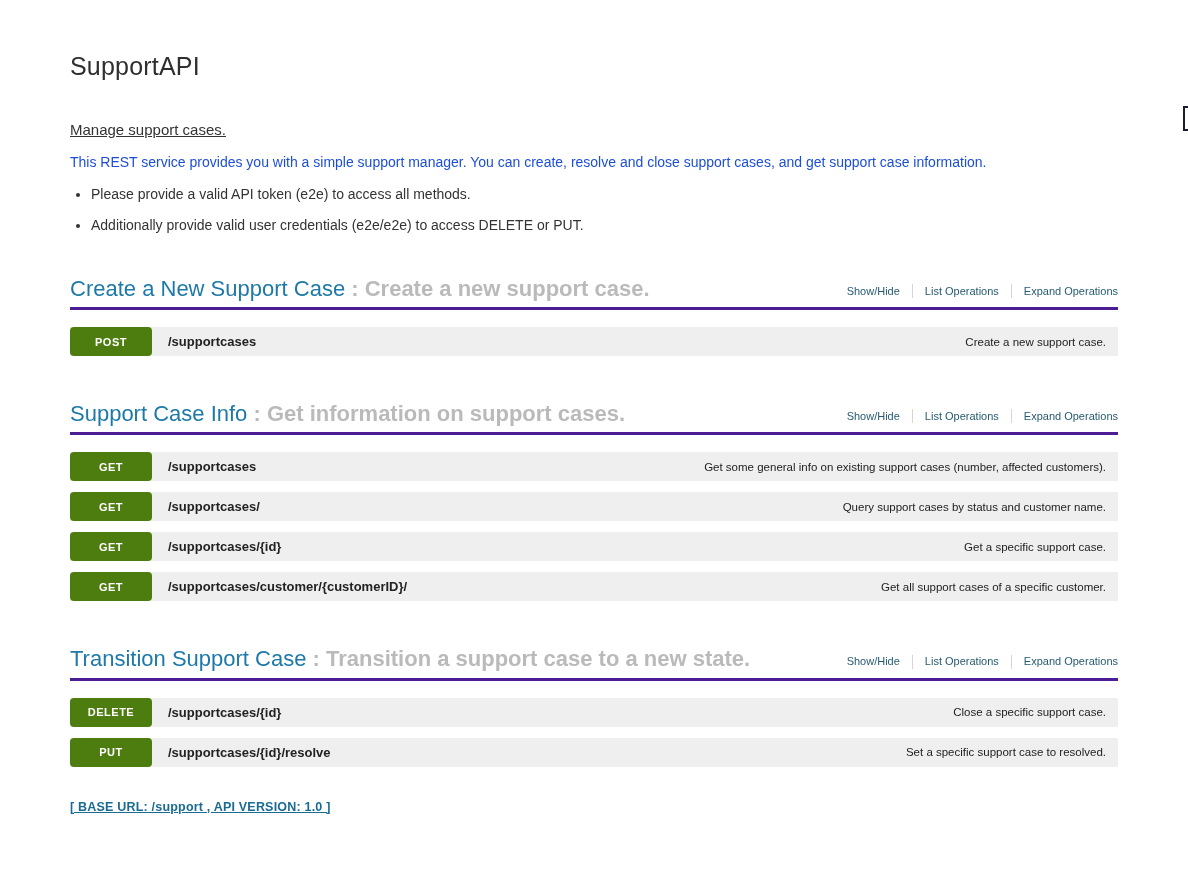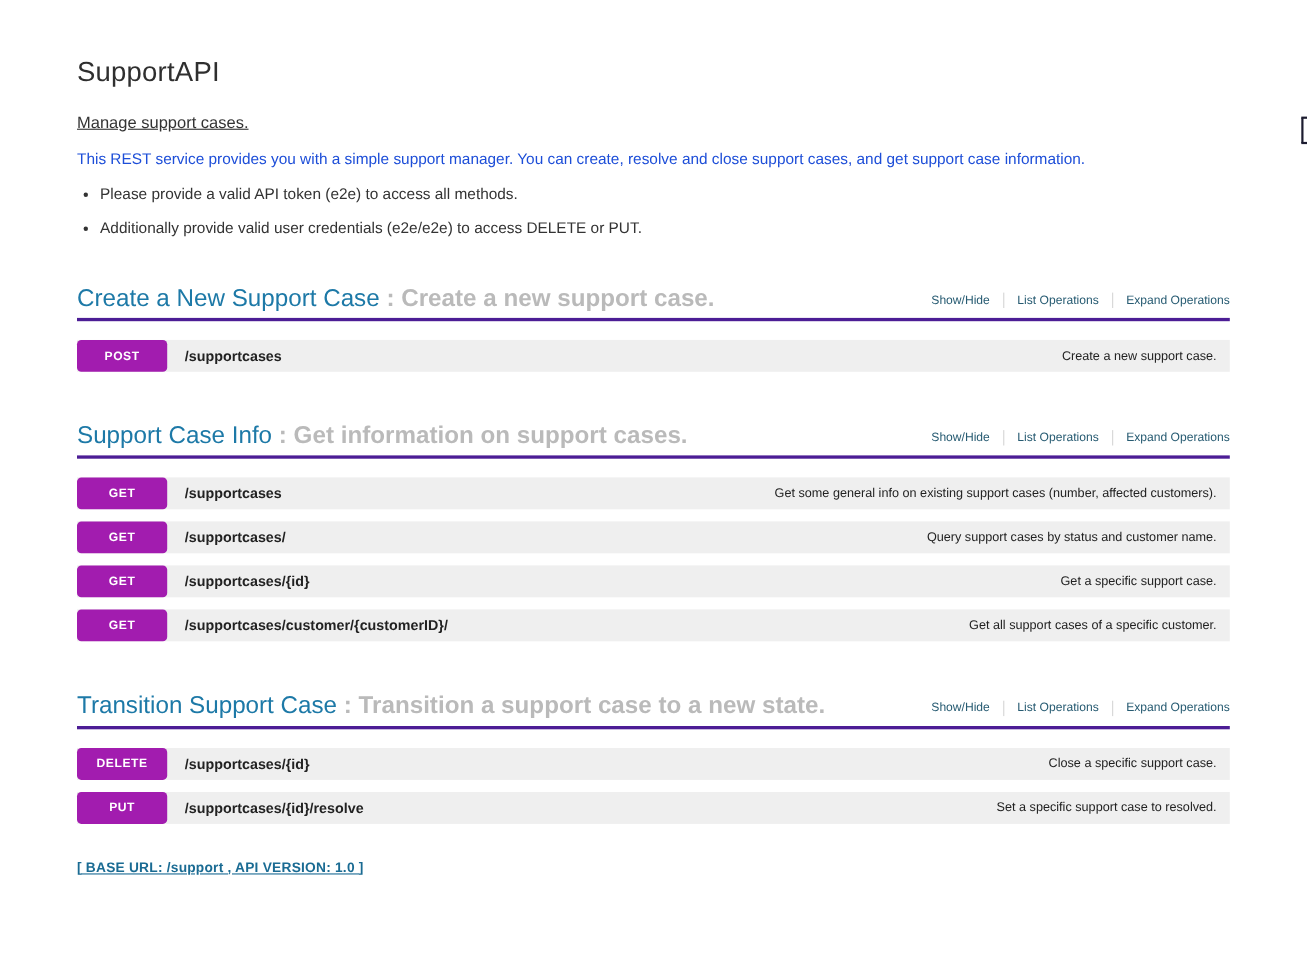--- a/index.html
+++ b/index.html
@@ -2,21 +2,21 @@
 <html><head>
 <meta charset="utf-8">
 <style>
   * { margin:0; padding:0; box-sizing:border-box; }
   html,body { width:1188px; height:881px; background:#ffffff; overflow:hidden;
     font-family:"Liberation Sans", sans-serif; color:#333; }
   .page { width:1048px; margin-left:70px; padding-top:52px; position:relative; }
 
   h1.title { font-size:25px; font-weight:400; color:#2f2f2f; letter-spacing:0.2px; }
 
-  a.manage-link { display:inline-block; margin-top:22px; font-size:15px; color:#333;
+  a.manage-link { display:inline-block; margin-top:40px; font-size:15px; color:#333;
     text-decoration:underline; cursor:pointer; }
 
   p.description { margin-top:15px; font-size:14px; color:#1d4ed8; }
 
   ul.notes { margin-top:16px; padding-left:21px; list-style:disc; }
   ul.notes li { font-size:14px; color:#333; margin-bottom:15px; }
 
   section.api-section { margin-top:46px; }
   section.api-section:first-of-type { margin-top:44px; }
 
@@ -30,21 +30,21 @@
     padding-bottom:3px; white-space:nowrap; }
   .ops-links a { color:#275B72; text-decoration:none; padding:0 12px; cursor:pointer; }
   .ops-links a:first-child { padding-left:0; }
   .ops-links a:last-child { padding-right:0; }
   .ops-links .vsep { width:1px; height:14px; background:#d5d5d5; }
 
   .rows { margin-top:17px; }
   .op-row { display:flex; align-items:center; height:29px; background:#EFEFEF;
     margin-bottom:11px; }
   .op-row:last-child { margin-bottom:0; }
-  .method-badge { flex:none; width:82px; height:29px; border-radius:4px; background:#a21caf;
+  .method-badge { flex:none; width:82px; height:29px; border-radius:4px; background:#4d7c0f;
     color:#fff; font-size:11px; font-weight:700; letter-spacing:0.5px;
     display:flex; align-items:center; justify-content:center; cursor:pointer; }
   .op-path { margin-left:16px; font-size:13px; font-weight:600; color:#222; cursor:pointer; }
   .op-summary { margin-left:auto; margin-right:12px; font-size:11.5px; color:#222; white-space:nowrap; }
 
   a.base-url { display:inline-block; margin-top:33px; font-size:12.5px; font-weight:600;
     color:#1A6B93; text-decoration:underline; letter-spacing:0.2px; cursor:pointer; }
 
   
   .text-cursor { position:absolute; left:1181px; top:106px; width:7px; height:25px; }

